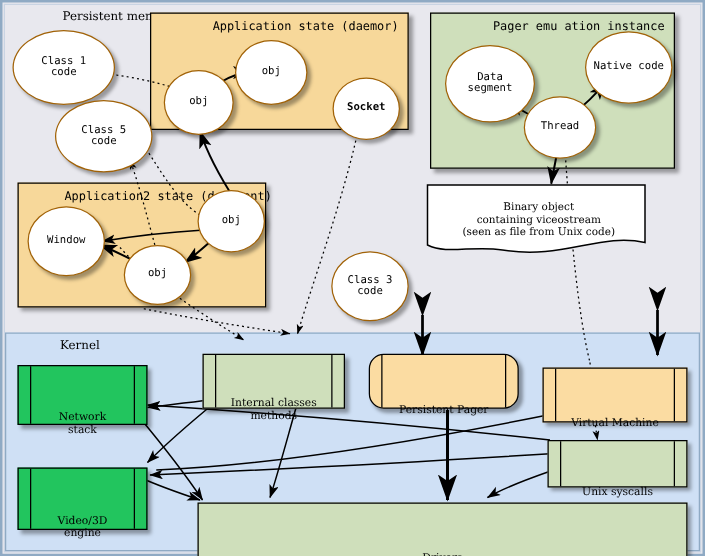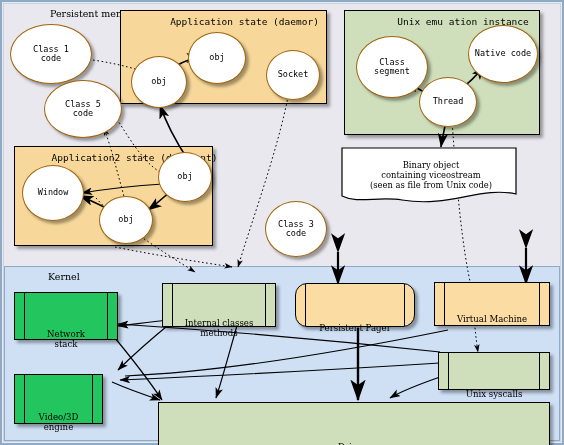--- a/index.html
+++ b/index.html
@@ -70,21 +70,21 @@
 
   <div class="region orange" style="left:120px;top:10px;width:207px;height:94px;">
     <div class="region-title">Application state (daemor)</div>
   </div>
 
   <div class="region orange" style="left:14px;top:146px;width:199px;height:100px;">
     <div class="region-title">Application2 state (document)</div>
   </div>
 
   <div class="region green" style="left:344px;top:10px;width:196px;height:125px;">
-    <div class="region-title">Unix emu ation instance</div>
+    <div class="region-title">Pager emu ation instance</div>
   </div>
 
   <svg class="overlay" viewBox="0 0 564 445">
     <defs>
       <marker id="ah" markerWidth="10" markerHeight="10" refX="8.5" refY="3.2" orient="auto" markerUnits="strokeWidth">
         <path d="M0,0 L9,3.2 L0,6.4 L2.2,3.2 z" fill="#000"></path>
       </marker>
       <marker id="ahs" markerWidth="9" markerHeight="9" refX="7.6" refY="2.8" orient="auto" markerUnits="strokeWidth">
         <path d="M0,0 L8,2.8 L0,5.6 L2,2.8 z" fill="#000"></path>
       </marker>
@@ -168,39 +168,39 @@
   </div>
 
   <div class="circ" style="left:131px;top:56px;width:56px;height:52px;">
     <span>obj</span>
   </div>
 
   <div class="circ" style="left:188px;top:32px;width:58px;height:52px;">
     <span>obj</span>
   </div>
 
-  <div class="circ" style="left:266px;top:50px;width:54px;height:50px;">
+  <div class="circ" style="left:266px;top:62px;width:54px;height:50px;font-weight:bold;">
     <span>Socket</span>
   </div>
 
   <div class="circ" style="left:22px;top:165px;width:62px;height:56px;">
     <span>Window</span>
   </div>
 
   <div class="circ" style="left:99px;top:196px;width:54px;height:48px;">
     <span>obj</span>
   </div>
 
   <div class="circ" style="left:158px;top:152px;width:54px;height:50px;">
     <span>obj</span>
   </div>
 
   <div class="circ" style="left:356px;top:36px;width:72px;height:62px;">
     <span>
-      <span>Class</span><br>
+      <span>Data</span><br>
       <span>segment</span>
     </span>
   </div>
 
   <div class="circ" style="left:468px;top:25px;width:70px;height:58px;">
     <span>Native code</span>
   </div>
 
   <div class="circ" style="left:419px;top:77px;width:58px;height:50px;">
     <span>Thread</span>
@@ -219,21 +219,21 @@
 
   <div class="comp pink" style="left:14px;top:292px;width:104px;height:48px;">
     <span class="bar-l"></span>
     <span class="bar-r"></span>
     <span class="comp-label">
       <span>Network</span><br>
       <span>stack</span>
     </span>
   </div>
 
-  <div class="comp pink" style="left:14px;top:374px;width:89px;height:50px;">
+  <div class="comp pink" style="left:14px;top:374px;width:104px;height:50px;">
     <span class="bar-l"></span>
     <span class="bar-r"></span>
     <span class="comp-label">
       <span>Video/3D</span><br>
       <span>engine</span>
     </span>
   </div>
 
   <div class="comp green" style="left:162px;top:283px;width:114px;height:44px;">
     <span class="bar-l"></span>
@@ -243,21 +243,21 @@
       <span>methods</span>
     </span>
   </div>
 
   <div class="comp orange" style="left:295px;top:283px;width:120px;height:44px;border-radius:12px;">
     <span class="bar-l"></span>
     <span class="bar-r"></span>
     <span class="comp-label">Persistent Pager</span>
   </div>
 
-  <div class="comp orange" style="left:434px;top:282px;width:116px;height:44px;align-items:flex-end;">
+  <div class="comp orange" style="left:434px;top:294px;width:116px;height:44px;">
     <span class="bar-l"></span>
     <span class="bar-r"></span>
     <span class="comp-label">Virtual Machine</span>
   </div>
 
   <div class="comp green" style="left:438px;top:352px;width:112px;height:38px;">
     <span class="bar-l"></span>
     <span class="bar-r"></span>
     <span class="comp-label">Unix syscalls</span>
   </div>

